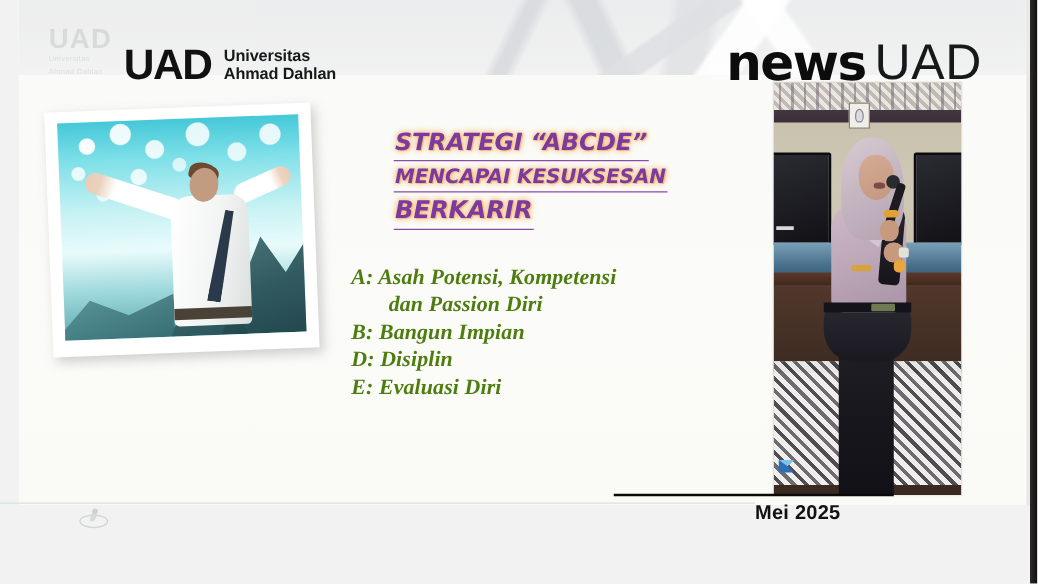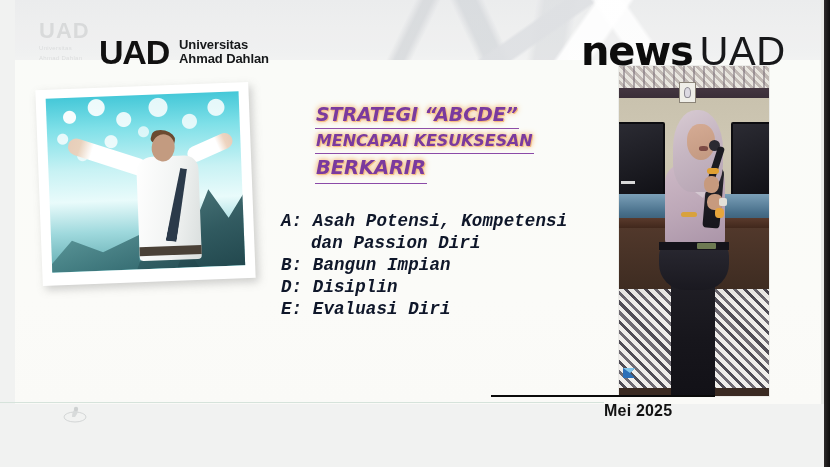--- a/index.html
+++ b/index.html
@@ -60,21 +60,21 @@
   #uad-logo .mark {
     font-size:34px; font-weight:700; color:#111; line-height:.95;
     letter-spacing:-1.2px; font-family:"Liberation Sans", sans-serif;
   }
   #uad-logo .words { line-height:1.12; }
   #uad-logo .words div {
     font-size:13px; font-weight:700; color:#16181a; letter-spacing:-.1px;
   }
 
   
-  #news-logo { position:absolute; left:566px; top:28px; display:flex; align-items:flex-end; }
+  #news-logo { position:absolute; left:566px; top:28px; display:flex; align-items:flex-start; }
   #news-logo .n-news {
     font-size:40px; font-weight:700; color:#0c0c0c; letter-spacing:-1.2px;
     font-family:"DejaVu Sans", sans-serif;
   }
   #news-logo .n-uad {
     font-size:40px; font-weight:300; color:#17181a; letter-spacing:.5px; margin-left:7px;
     font-family:"Liberation Sans", sans-serif;
   }
 
   
@@ -171,23 +171,23 @@
     padding:0 1px;
     white-space:nowrap;
   }
   #title-block .r1 { font-size:19px; }
   #title-block .r2 { font-size:16px; }
   #title-block .r3 { font-size:19.5px; }
 
   
   #bullets {
     position:absolute; left:266px; top:210px; width:330px;
-    font-family:Liberation Mono, monospace;
+    font-family:Liberation Serif, serif;
     font-style:italic; font-weight:700;
-    color:#0f172a; font-size:17.5px; line-height:1.26;
+    color:#4d7c0f; font-size:17.5px; line-height:1.26;
     letter-spacing:.1px;
   }
   #bullets .row { white-space:nowrap; }
   #bullets .row.cont { padding-left:30px; }
 
   
   #video {
     position:absolute; left:604px; top:66px; width:150px; height:330px;
     overflow:hidden; background:#cfc7b6;
     box-shadow:0 0 0 1px rgba(0,0,0,.06);

